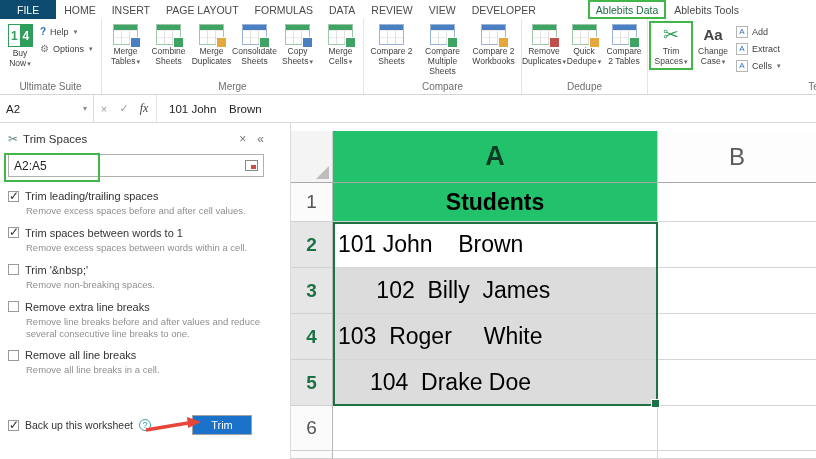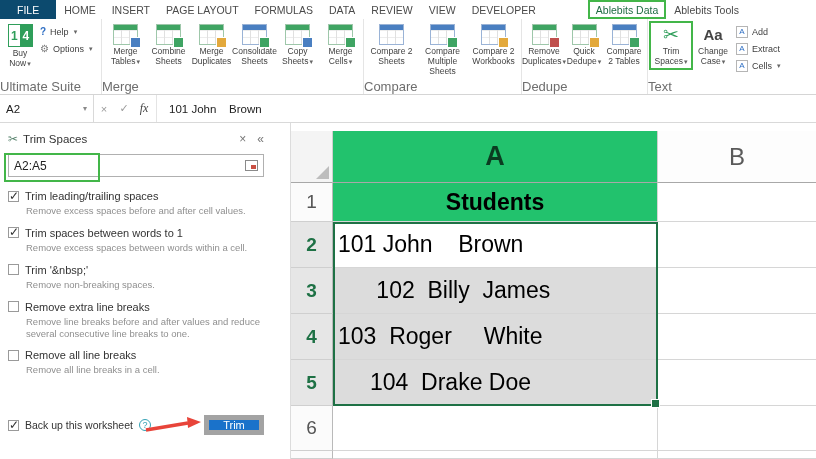--- a/index.html
+++ b/index.html
@@ -9,21 +9,21 @@
   
   .tabsbar { position:absolute; left:0; top:0; width:816px; height:19px; background:#fff; display:flex; align-items:stretch; }
   .tab { display:flex; align-items:center; padding:0 8px; font-size:10.5px; color:#4a4a4a; white-space:nowrap; }
   .tab.file { background:#0c4a6e; color:#fff; padding:0 17px; }
   .tab.anno-outline { outline:2px solid #43b649; outline-offset:-2px; color:#1f6b43;margin-left:44px; }
 
   
   .ribbon { position:absolute; left:0; top:19px; width:816px; height:76px; background:#fff; border-bottom:1px solid #d5d5d5; display:flex; overflow:hidden; }
   .group { height:100%; display:flex; flex-direction:column; border-right:1px solid #e5e5e5; flex:none; }
   .gbody { flex:1; display:flex; align-items:flex-start; padding:3px 2px 0; }
-  .glabel { height:13px; font-size:13px; color:#6e6e6e; text-align:left; line-height:12px; white-space:nowrap; overflow:hidden; }
+  .glabel { height:13px; font-size:10px; color:#6e6e6e; text-align:center; line-height:12px; white-space:nowrap; overflow:hidden; }
   .g-us { width:102px; } .g-merge { width:262px; } .g-compare { width:158px; } .g-dedupe { width:126px; } .g-text { width:340px; }
   .rbtn { display:flex; flex-direction:column; align-items:center; padding:2px 1px; row-gap:2px; width:43px; flex:none; }
   .g-compare .rbtn { width:51px; } .g-dedupe .rbtn { width:40px; } .g-text .rbtn { width:42px; }
   .rlabel { font-size:8.5px; line-height:1.15; text-align:center; color:#3f3f3f; }
   .arr { font-size:7px; color:#666; margin-left:1px; }
   .anno-box { outline:2px solid #43b649; outline-offset:-1px; }
 
   .mt { width:25px; height:21px; border:1px solid #9ec7aa; background:linear-gradient(180deg,#3fa463 0 5px,#fff 5px); position:relative; }
   .mt::after { content:""; position:absolute; left:0; top:5px; right:0; bottom:0;
     background:repeating-linear-gradient(90deg,transparent 0 7px,#e0e0e0 7px 8px),repeating-linear-gradient(0deg,transparent 0 6px,#ececec 6px 7px); }
@@ -67,21 +67,21 @@
   .opts { margin-top:13px; }
   .opt { margin:0 8px 10px; }
   .optrow { display:flex; align-items:center; column-gap:6px; }
   .cbx { width:11px; height:11px; border:1px solid #9a9a9a; background:#fff; position:relative; flex:none; }
   .cbx.checked::after { content:"\2713"; position:absolute; left:0px; top:-3px; font-size:12px; color:#333; }
   .olabel { font-size:11px; color:#333; }
   .odesc { font-size:9.5px; color:#8f8f8f; margin:3px 0 0 18px; line-height:1.25; max-width:238px; }
   .backup { position:absolute; left:8px; top:296px; display:flex; align-items:center; column-gap:6px; }
   .blabel { font-size:10.5px; color:#333; }
   .bq { width:12px; height:12px; border-radius:50%; border:1px solid #35a2b5; color:#35a2b5; font-size:9px; display:flex; align-items:center; justify-content:center; }
-  .trimbtn { position:absolute; right:8px; top:292px; width:60px; height:20px; background:#1a72ca; border:5px solid #a3a3a3; color:#fff; font-size:11px; display:flex; align-items:center; justify-content:center; }
+  .trimbtn { position:absolute; right:20px; top:292px; width:60px; height:20px; background:#1a72ca; border:1px solid #a3a3a3; color:#fff; font-size:11px; display:flex; align-items:center; justify-content:center; }
   .arrow-svg { position:absolute; left:144px; top:293px; z-index:4; }
 
   
   .sheet { position:absolute; left:290px; top:123px; width:526px; height:336px; background:#fff; overflow:hidden; border-left:1px solid #dcdcdc; }
   .hcell { position:absolute; top:8px; height:52px; border-right:1px solid #cfcfcf; border-bottom:1px solid #a8a8a8; display:flex; align-items:center; justify-content:center; }
   .corner { left:0; width:42px; background:#f4f4f4; }
   .corner-tri { position:absolute; right:3px; bottom:3px; width:0; height:0; border-left:13px solid transparent; border-bottom:13px solid #bdbdbd; }
   .hA { left:42px; width:325px; background:#22c26d; color:#0b3c21; font-size:27px; font-weight:bold; }
   .hB { left:367px; width:159px; color:#5a5a5a; font-size:24px; background:#fdfdfd; }
   .rowhead { position:absolute; left:0; width:42px; border-right:1px solid #b9b9b9; border-bottom:1px solid #cfcfcf; display:flex; align-items:center; justify-content:center; font-size:19px; color:#555; background:#fbfbfb; }

